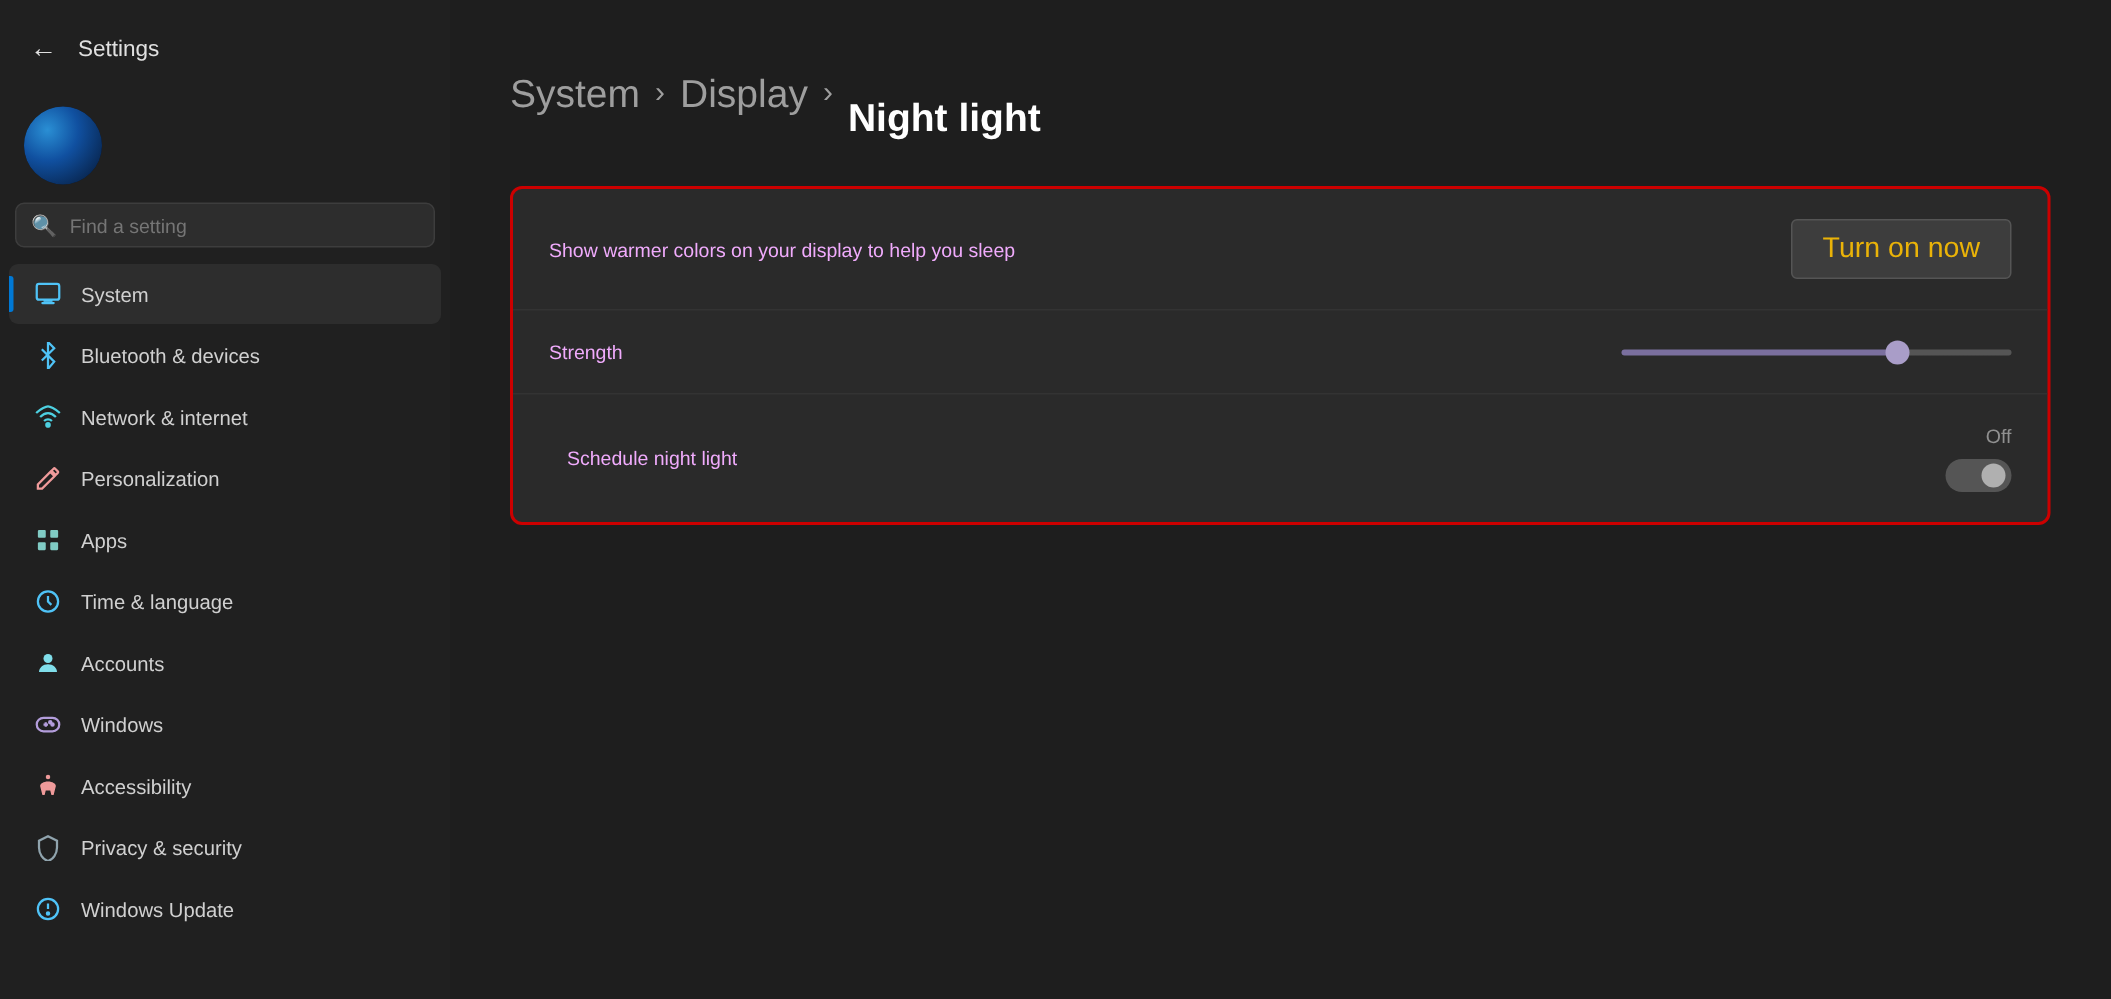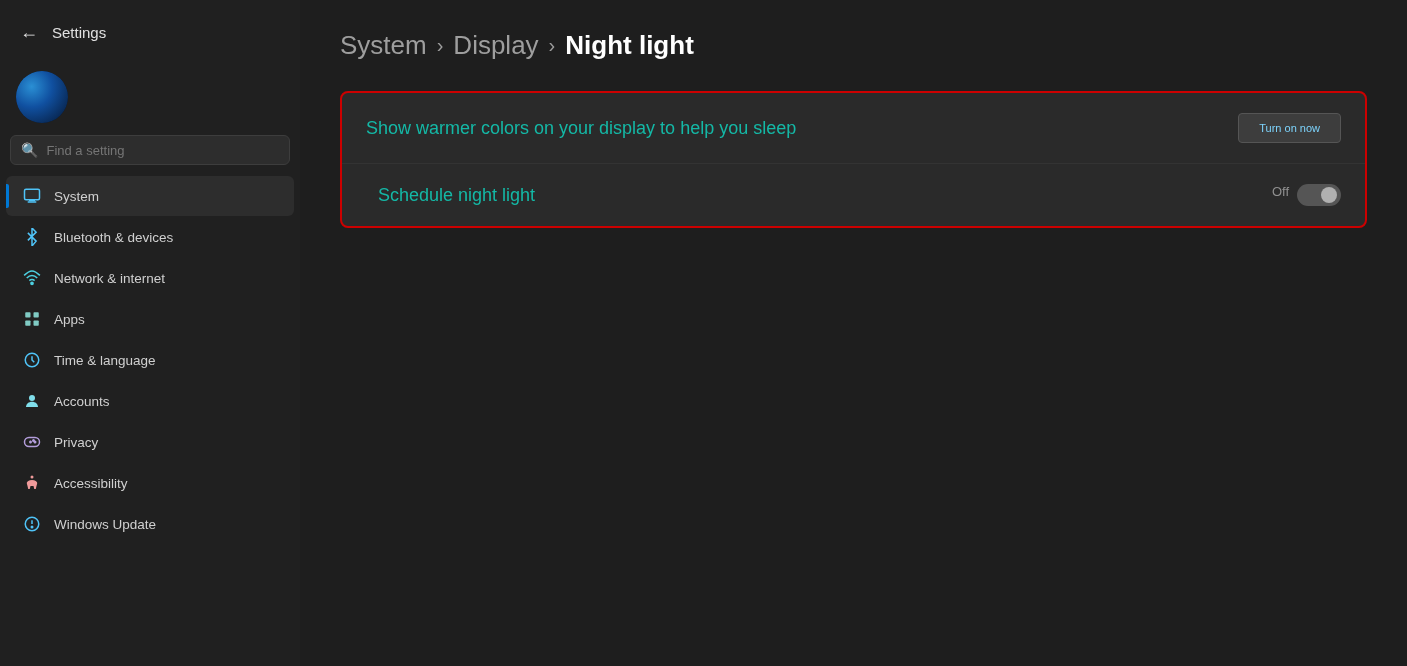--- a/index.html
+++ b/index.html
@@ -163,20 +163,21 @@
     }
 
     .breadcrumb-item {
       color: #9e9e9e;
       font-weight: 400;
     }
 
     .breadcrumb-item.current {
       color: #ffffff;
       font-weight: 700;
+      margin-top: 33px;
     }
 
     .breadcrumb-sep {
       color: #9e9e9e;
       font-size: 20px;
     }
 
     
     .settings-panel {
       border: 2px solid #cc0000;
@@ -192,32 +193,32 @@
       padding: 20px 24px;
       border-bottom: 1px solid #333333;
     }
 
     .setting-row:last-child {
       border-bottom: none;
       padding-left: 36px;
     }
 
     .setting-label {
-      font-size: 18px;
-      color: #14b8a6;
+      font-size: 13px;
+      color: #f0abfc;
     }
 
     
     .turn-on-btn {
       background: #3d3d3d;
       border: 1px solid #555555;
-      color: #7dd3fc;
+      color: #eab308;
       padding: 8px 20px;
       border-radius: 4px;
-      font-size: 11px;
+      font-size: 19px;
       cursor: pointer;
       font-family: 'Segoe UI', sans-serif;
       text-align: right;
     }
 
     
     .strength-control {
       display: flex;
       align-items: center;
       gap: 12px;
@@ -238,22 +239,23 @@
       width: 16px;
       height: 16px;
       background: #a99dc8;
       border-radius: 50%;
       cursor: pointer;
     }
 
     
     .toggle-control {
       display: flex;
-      align-items: flex-start;
+      align-items: flex-end;
       gap: 8px;
+      flex-direction: column;
     }
 
     .toggle-label-text {
       font-size: 13px;
       color: #909090;
     }
 
     .toggle {
       width: 44px;
       height: 22px;
@@ -319,20 +321,28 @@
         <svg width="18" height="18" viewBox="0 0 24 24" fill="none" stroke="#4dd0e1" stroke-width="2">
             <path d="M1.5 8.5C5.5 4.5 10.5 2.5 12 2.5s6.5 2 10.5 6"></path>
             <path d="M5 12c1.9-2 4.3-3.5 7-3.5s5.1 1.5 7 3.5"></path>
             <path d="M8.5 15.5c1-1 2.1-1.5 3.5-1.5s2.5.5 3.5 1.5"></path>
             <circle cx="12" cy="19" r="1.5" fill="#4dd0e1"></circle>
           </svg>
       </span>
       <span>Network &amp; internet</span>
     </div>
 
+    <div class="nav-item">
+      <span class="nav-icon icon-personalization">
+        <svg width="18" height="18" viewBox="0 0 24 24" fill="none" stroke="#ef9a9a" stroke-width="2">
+            <path d="M3 17.25V21h3.75L17.81 9.94l-3.75-3.75L3 17.25zM20.71 7.04a1 1 0 0 0 0-1.41l-2.34-2.34a1 1 0 0 0-1.41 0l-1.83 1.83 3.75 3.75 1.83-1.83z"></path>
+          </svg>
+      </span>
+      <span>Personalization</span>
+    </div>
 
     <div class="nav-item">
       <span class="nav-icon icon-apps">
         <svg width="18" height="18" viewBox="0 0 24 24" fill="#80cbc4">
             <rect x="3" y="3" width="7" height="7" rx="1"></rect>
             <rect x="14" y="3" width="7" height="7" rx="1"></rect>
             <rect x="3" y="14" width="7" height="7" rx="1"></rect>
             <rect x="14" y="14" width="7" height="7" rx="1"></rect>
           </svg>
       </span>
@@ -361,33 +371,41 @@
 
     <div class="nav-item">
       <span class="nav-icon icon-gaming">
         <svg width="18" height="18" viewBox="0 0 24 24" fill="none" stroke="#b39ddb" stroke-width="2">
             <rect x="2" y="6" width="20" height="12" rx="6"></rect>
             <path d="M8 12h4M10 10v4"></path>
             <circle cx="16" cy="12" r="1" fill="#b39ddb"></circle>
             <circle cx="14" cy="10" r="1" fill="#b39ddb"></circle>
           </svg>
       </span>
-      <span>Privacy</span>
+      <span>Windows</span>
     </div>
 
     <div class="nav-item">
       <span class="nav-icon icon-accessibility">
         <svg width="18" height="18" viewBox="0 0 24 24" fill="#ef9a9a">
             <circle cx="12" cy="4" r="2"></circle>
             <path d="M12 8c-4 0-7 2-7 4l2 8h2l1-4h4l1 4h2l2-8c0-2-3-4-7-4z"></path>
           </svg>
       </span>
       <span>Accessibility</span>
     </div>
 
+    <div class="nav-item">
+      <span class="nav-icon icon-privacy">
+        <svg width="18" height="18" viewBox="0 0 24 24" fill="none" stroke="#90a4ae" stroke-width="2">
+            <path d="M12 2L4 6v6c0 5.5 3.5 10.7 8 12 4.5-1.3 8-6.5 8-12V6l-8-4z"></path>
+          </svg>
+      </span>
+      <span>Privacy &amp; security</span>
+    </div>
 
     <div class="nav-item">
       <span class="nav-icon icon-update">
         <svg width="18" height="18" viewBox="0 0 24 24" fill="none" stroke="#4fc3f7" stroke-width="2">
             <circle cx="12" cy="12" r="9"></circle>
             <path d="M12 7v5"></path>
             <circle cx="12" cy="16" r="1" fill="#4fc3f7"></circle>
           </svg>
       </span>
       <span>Windows Update</span>
@@ -405,20 +423,26 @@
     <span class="breadcrumb-item current">Night light</span>
   </div>
 
   <div class="settings-panel">
 
     <div class="setting-row">
       <span class="setting-label">Show warmer colors on your display to help you sleep</span>
       <button class="turn-on-btn">Turn on now</button>
     </div>
 
+    <div class="setting-row">
+      <span class="setting-label">Strength</span>
+      <div class="strength-control">
+        <input type="range" min="0" max="100" value="72" style="width: 260px;">
+      </div>
+    </div>
 
     <div class="setting-row">
       <span class="setting-label">Schedule night light</span>
       <div class="toggle-control">
         <span class="toggle-label-text">Off</span>
         <div class="toggle">
           <div class="toggle-knob"></div>
         </div>
       </div>
     </div>

